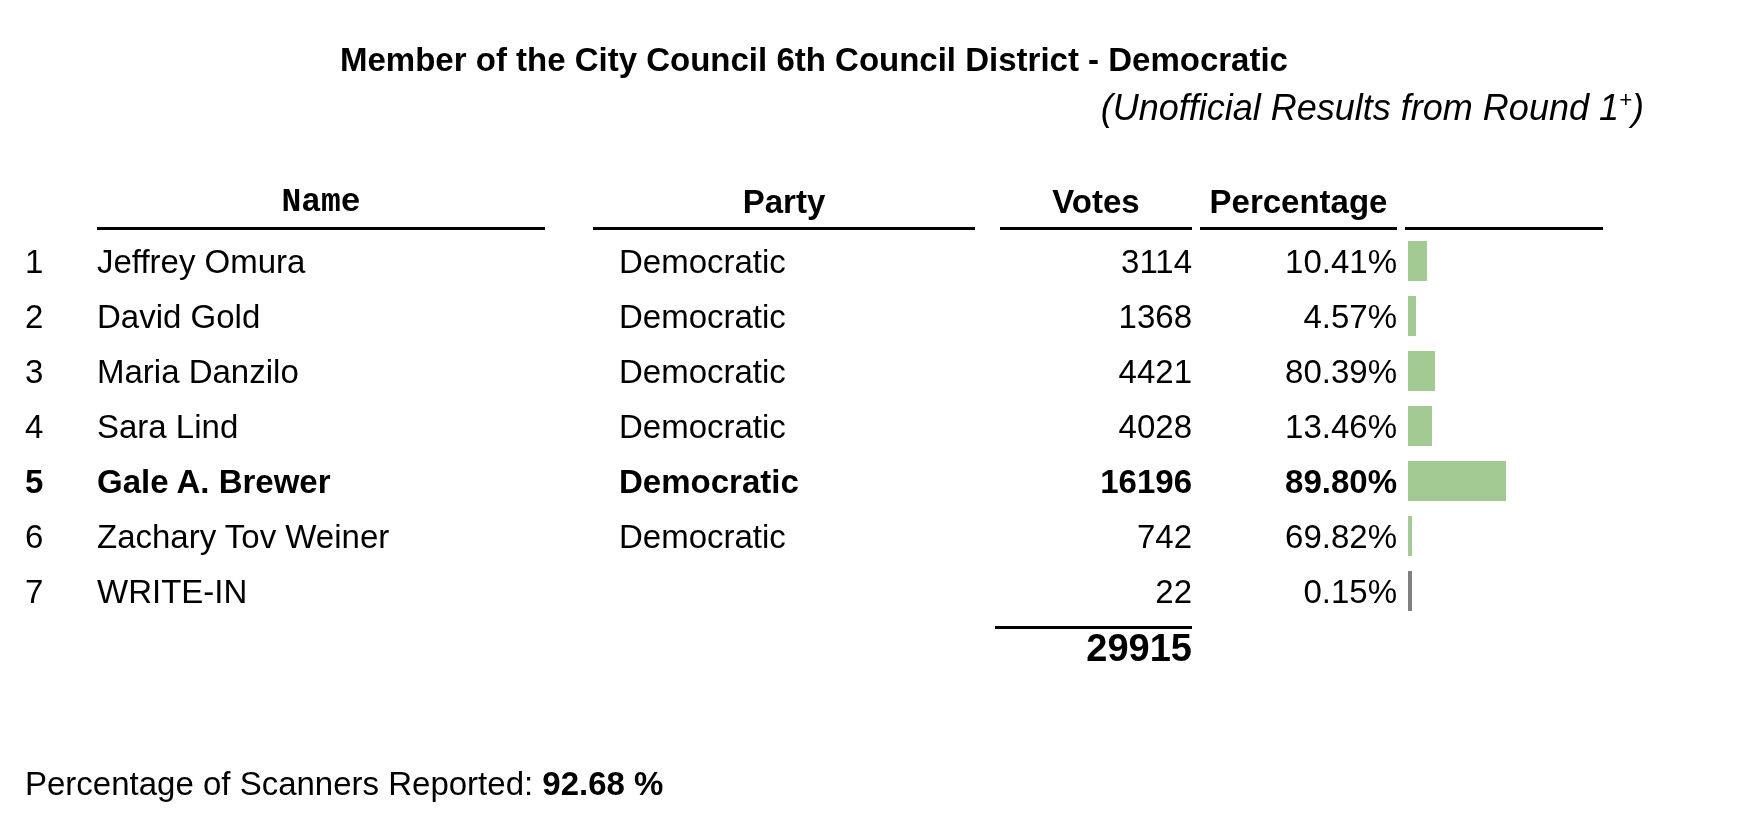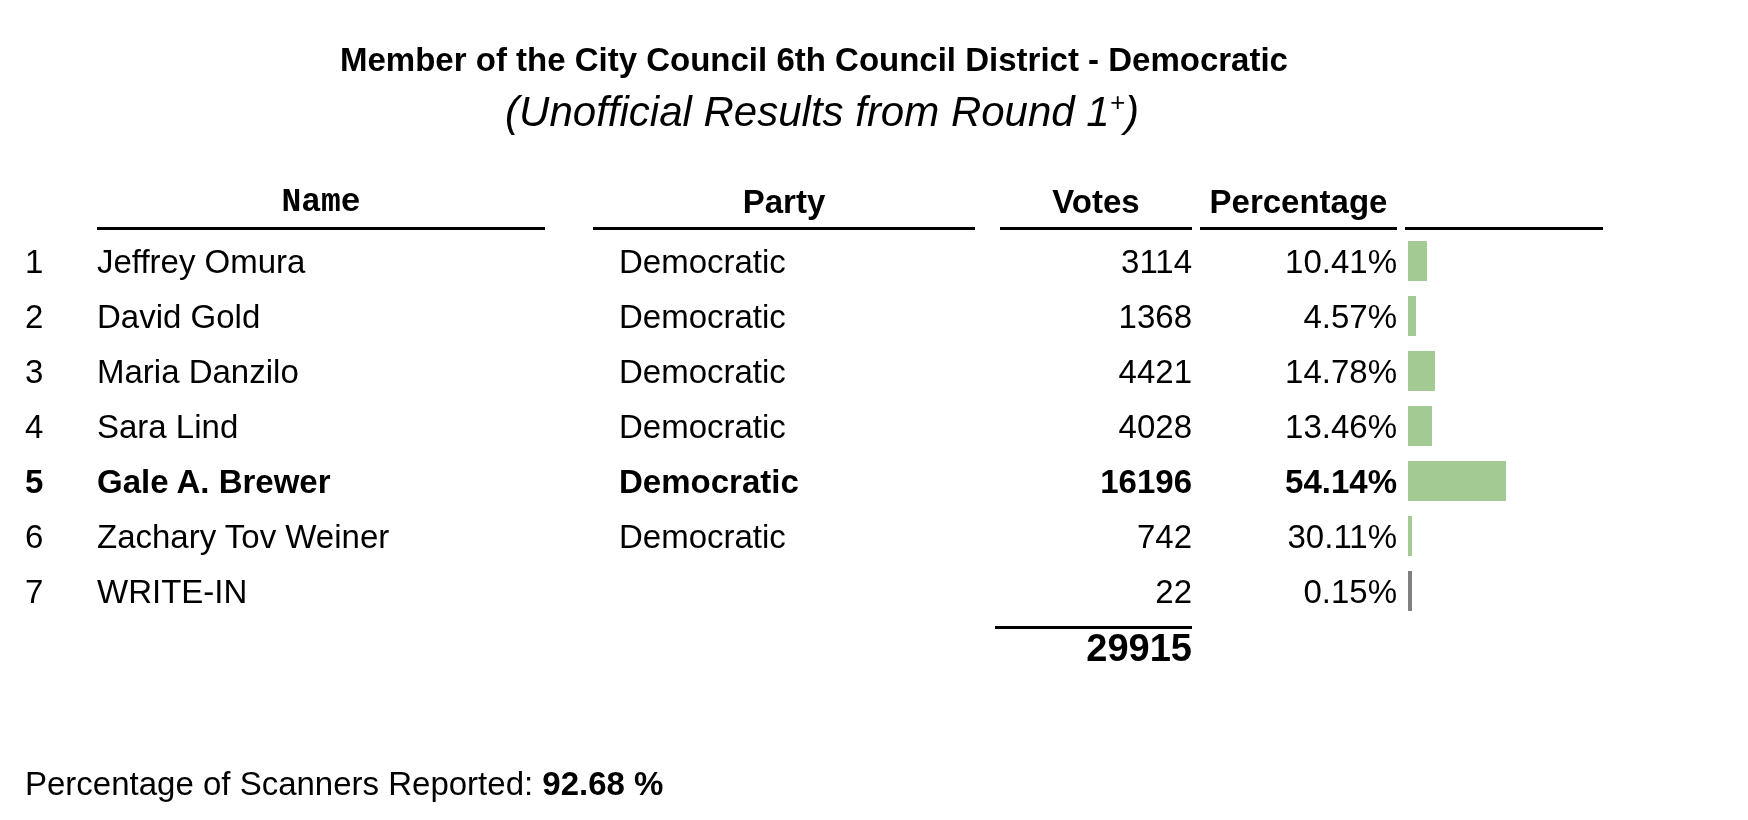--- a/index.html
+++ b/index.html
@@ -18,24 +18,24 @@
     position: absolute;
     top: 25px; left: 0;
     width: 1628px;
     text-align: center;
     font-size: 33px;
     font-weight: bold;
     white-space: nowrap;
   }
   .subtitle {
     position: absolute;
-    top: 71px; left: 8px;
+    top: 71px; left: 16px;
     width: 1628px;
-    text-align: center;
-    font-size: 42px;
+    text-align: right;
+    font-size: 36px;
     font-style: italic;
     white-space: nowrap;
   }
   .subtitle sup { font-size: 0.62em; }
   .hcell {
     position: absolute;
     top: 168px;
     height: 46px;
     border-bottom: 3px solid #000;
     display: flex;
@@ -119,45 +119,45 @@
       <div class="cell c-party">Democratic</div>
       <div class="cell c-votes">1368</div>
       <div class="cell c-pct">4.57%</div>
       <div class="c-bar" style="width: 8px; background: rgb(163, 202, 147);"></div>
     </div>
       <div class="row">
       <div class="cell c-num">3</div>
       <div class="cell c-name">Maria Danzilo</div>
       <div class="cell c-party">Democratic</div>
       <div class="cell c-votes">4421</div>
-      <div class="cell c-pct">14.78%</div>
+      <div class="cell c-pct">80.39%</div>
       <div class="c-bar" style="width: 27px; background: rgb(163, 202, 147);"></div>
     </div>
       <div class="row">
       <div class="cell c-num">4</div>
       <div class="cell c-name">Sara Lind</div>
       <div class="cell c-party">Democratic</div>
       <div class="cell c-votes">4028</div>
       <div class="cell c-pct">13.46%</div>
       <div class="c-bar" style="width: 24px; background: rgb(163, 202, 147);"></div>
     </div>
       <div class="row bold">
       <div class="cell c-num">5</div>
       <div class="cell c-name">Gale A. Brewer</div>
       <div class="cell c-party">Democratic</div>
       <div class="cell c-votes">16196</div>
-      <div class="cell c-pct">54.14%</div>
+      <div class="cell c-pct">89.80%</div>
       <div class="c-bar" style="width: 98px; background: rgb(163, 202, 147);"></div>
     </div>
       <div class="row">
       <div class="cell c-num">6</div>
       <div class="cell c-name">Zachary Tov Weiner</div>
       <div class="cell c-party">Democratic</div>
       <div class="cell c-votes">742</div>
-      <div class="cell c-pct">30.11%</div>
+      <div class="cell c-pct">69.82%</div>
       <div class="c-bar" style="width: 4px; background: rgb(163, 202, 147);"></div>
     </div>
       <div class="row">
       <div class="cell c-num">7</div>
       <div class="cell c-name">WRITE-IN</div>
       <div class="cell c-party"></div>
       <div class="cell c-votes">22</div>
       <div class="cell c-pct">0.15%</div>
       <div class="c-bar" style="width: 4px; background: rgb(128, 128, 128);"></div>
     </div>

